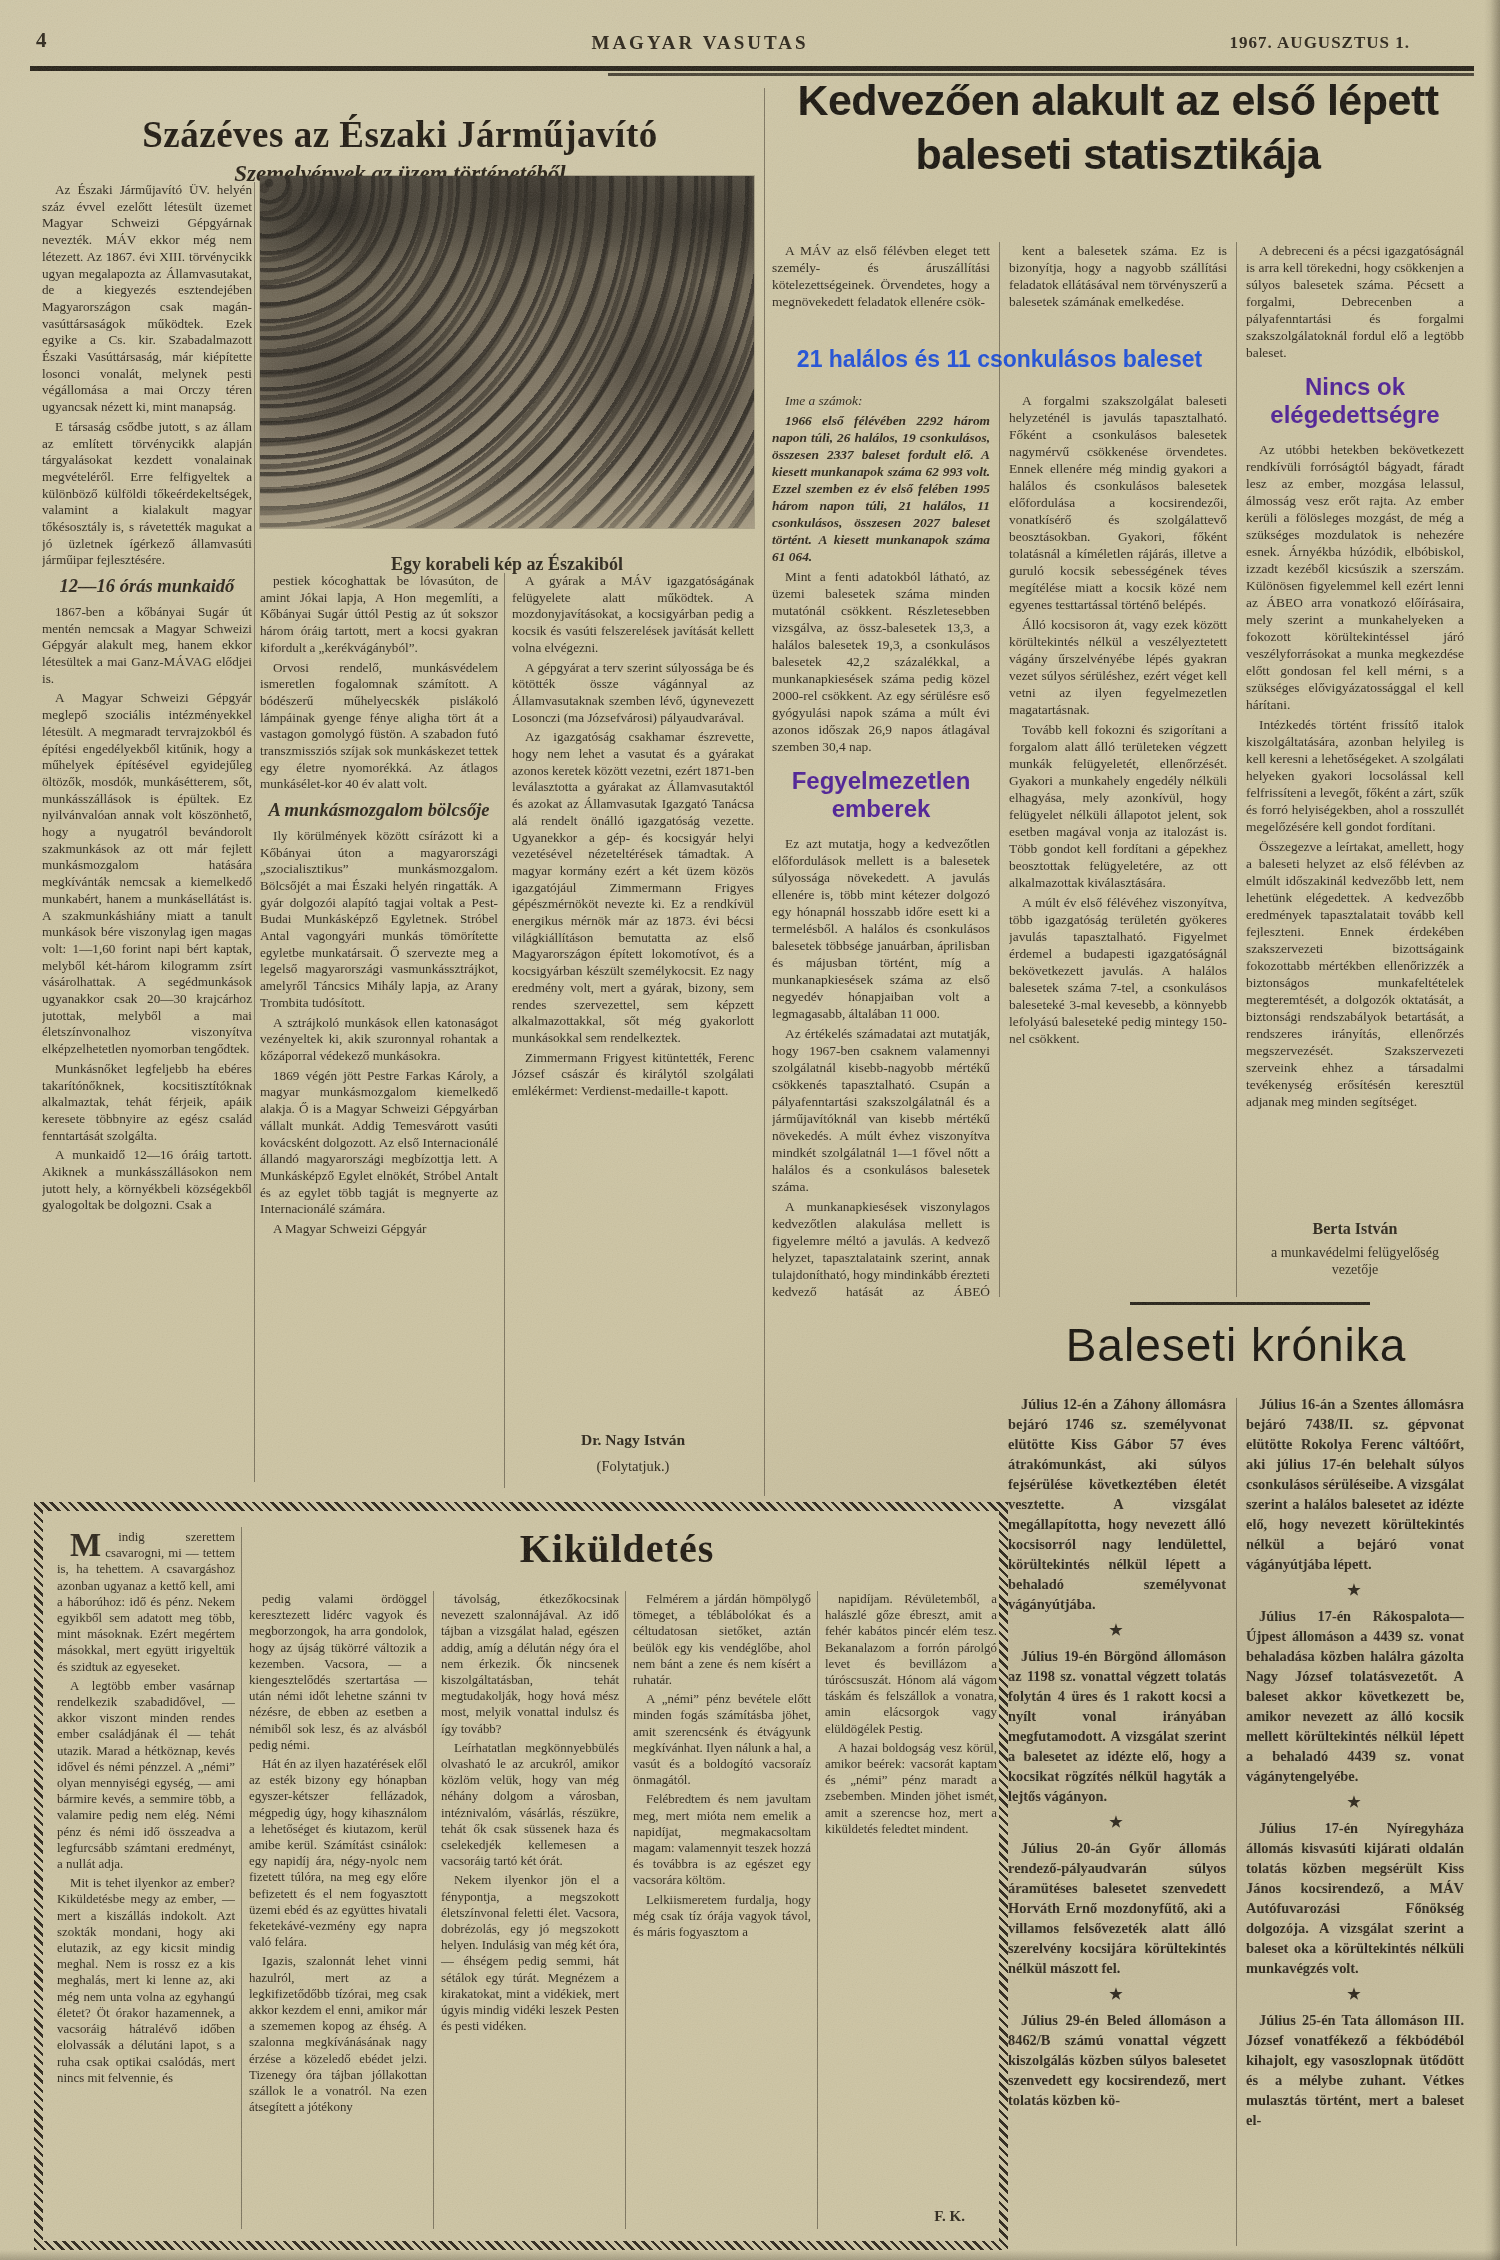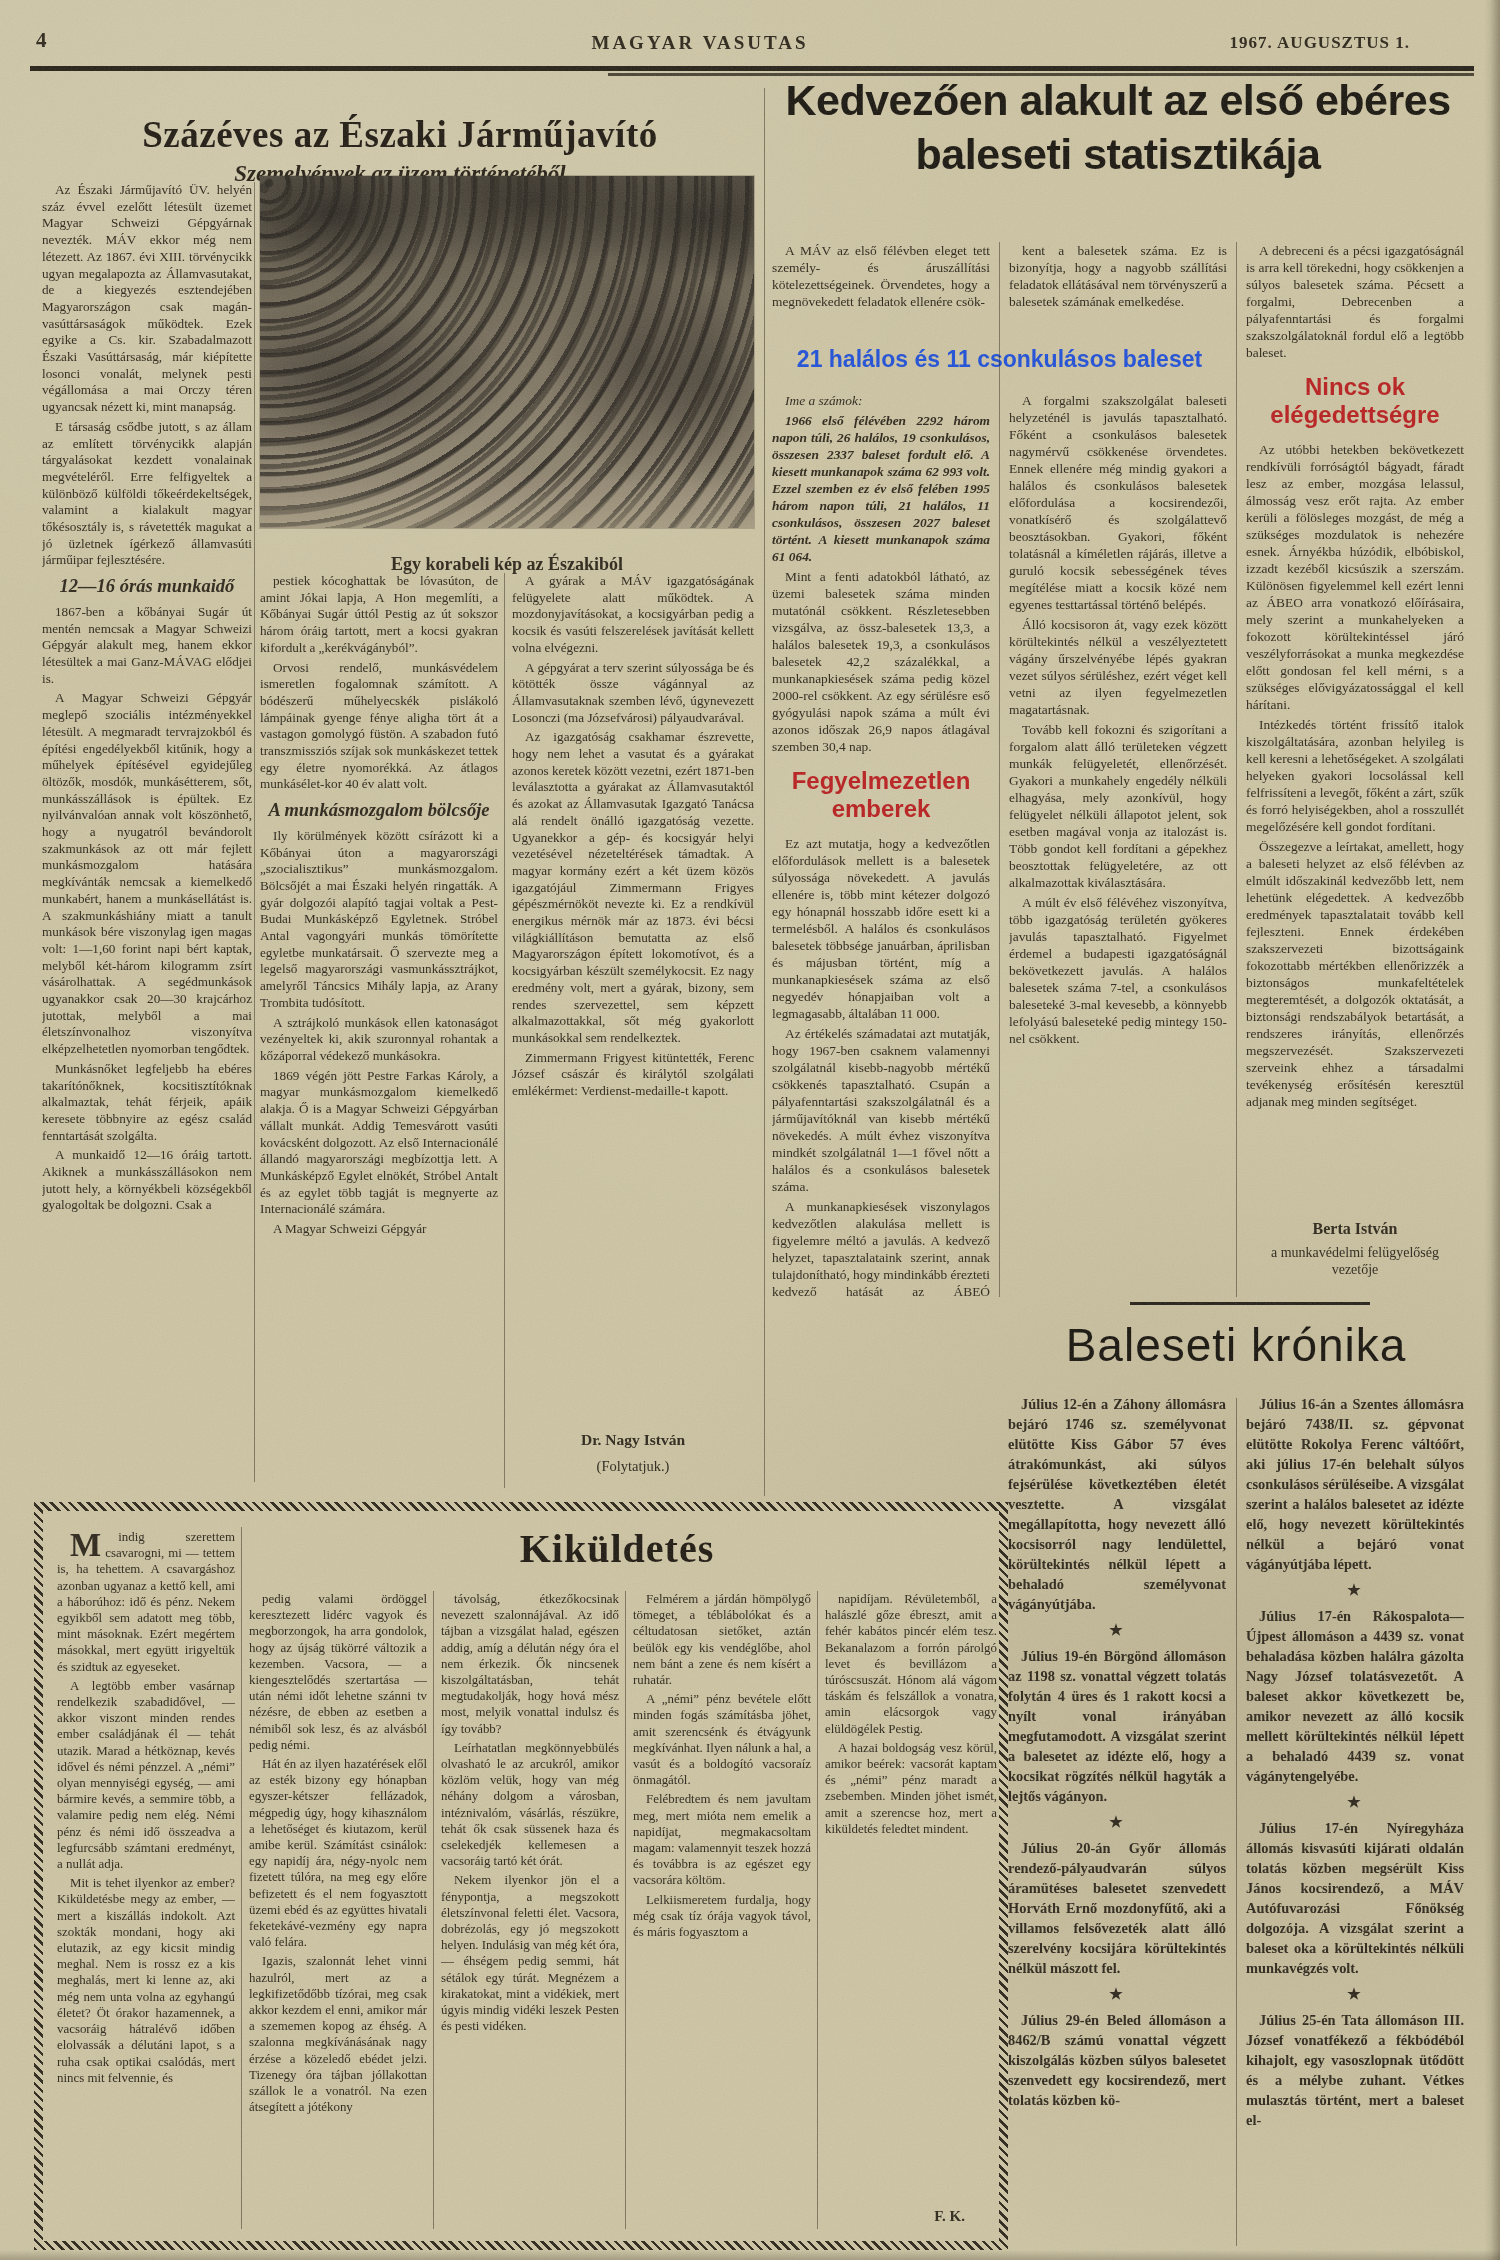--- a/index.html
+++ b/index.html
@@ -82,21 +82,21 @@
   .safety .body-col{font-size:13.4px;line-height:17px;}
   .s-introA{left:0;top:168px;width:218px;height:96px;}
   .s-introB{left:237px;top:168px;width:218px;height:96px;}
   .s-sub21{position:absolute;left:0;top:272px;width:455px;text-align:center;
     font-family:"Liberation Sans","DejaVu Sans",sans-serif;font-weight:bold;font-size:23px;color:#1d4ed8;}
   .s-col1{left:0;top:318px;width:218px;height:908px;}
   .s-col2{left:237px;top:318px;width:218px;height:908px;}
   .s-col3{left:474px;top:168px;width:218px;height:960px;}
   .sub-sans{display:block;text-align:center;text-indent:0 !important;
     font-family:"Liberation Sans","DejaVu Sans",sans-serif;font-weight:bold;
-    font-size:24px;line-height:28px;color:#b91c1c;margin:12px 0;}
+    font-size:24px;line-height:28px;color:#4c1d95;margin:12px 0;}
   .numbers-lead{font-style:italic;}
   .numbers{font-style:italic;font-weight:bold;}
   .s-signame{position:absolute;left:474px;top:1146px;width:218px;text-align:center;
     font-weight:bold;font-size:16px;}
   .s-sigtitle{position:absolute;left:474px;top:1170px;width:218px;text-align:center;font-size:14px;line-height:17px;}
 
   
   .chron-rule{left:1130px;top:1302px;width:240px;}
   .chronicle{position:absolute;left:1008px;top:1318px;width:456px;height:936px;}
   .chronicle .title{position:absolute;left:0;top:0;width:100%;text-align:center;
@@ -178,21 +178,21 @@
   <div class="c-byline">Dr. Nagy István</div>
   <div class="c-cont">(Folytatjuk.)</div>
 
   <div class="vrule" style="left:216px;top:96px;height:1300px;"></div>
   <div class="vrule" style="left:466px;top:487px;height:915px;"></div>
 </section>
 
 <div class="vrule" style="left:764px;top:88px;height:1408px;"></div>
 
 <section class="safety">
-  <div class="h1 l1">Kedvezően alakult az első ebéres</div>
+  <div class="h1 l1">Kedvezően alakult az első lépett</div>
   <div class="h1 l2">baleseti statisztikája</div>
 
   <div class="col body-col s-introA">
     <p class="noindent">A MÁV az első félévben eleget tett személy- és áruszállítási kötelezettségeinek. Örvendetes, hogy a megnövekedett feladatok ellenére csök-</p>
   </div>
   <div class="col body-col s-introB">
     <p class="noindent">kent a balesetek száma. Ez is bizonyítja, hogy a nagyobb szállítási feladatok ellátásával nem törvényszerű a balesetek számának emelkedése.</p>
   </div>
 
   <div class="s-sub21">21 halálos és 11 csonkulásos baleset</div>

